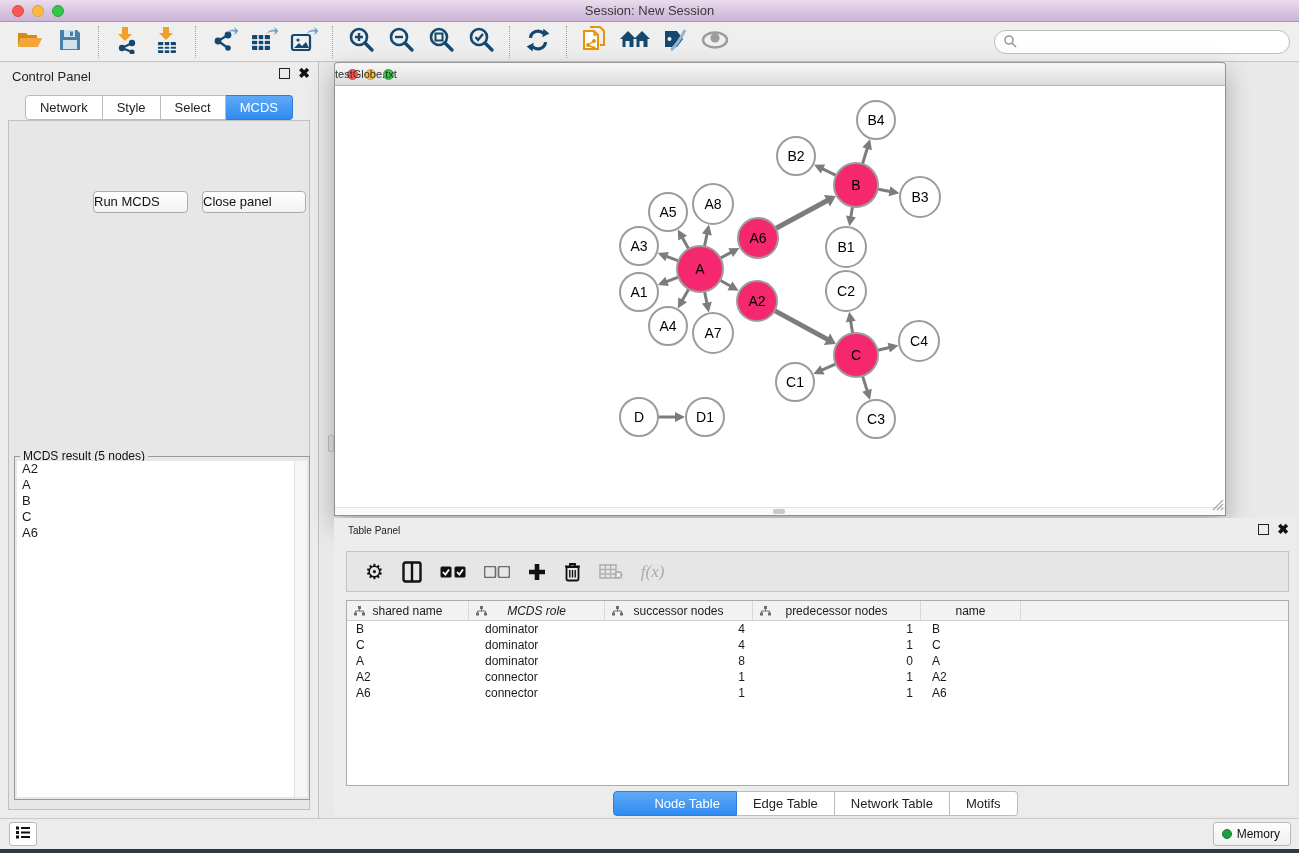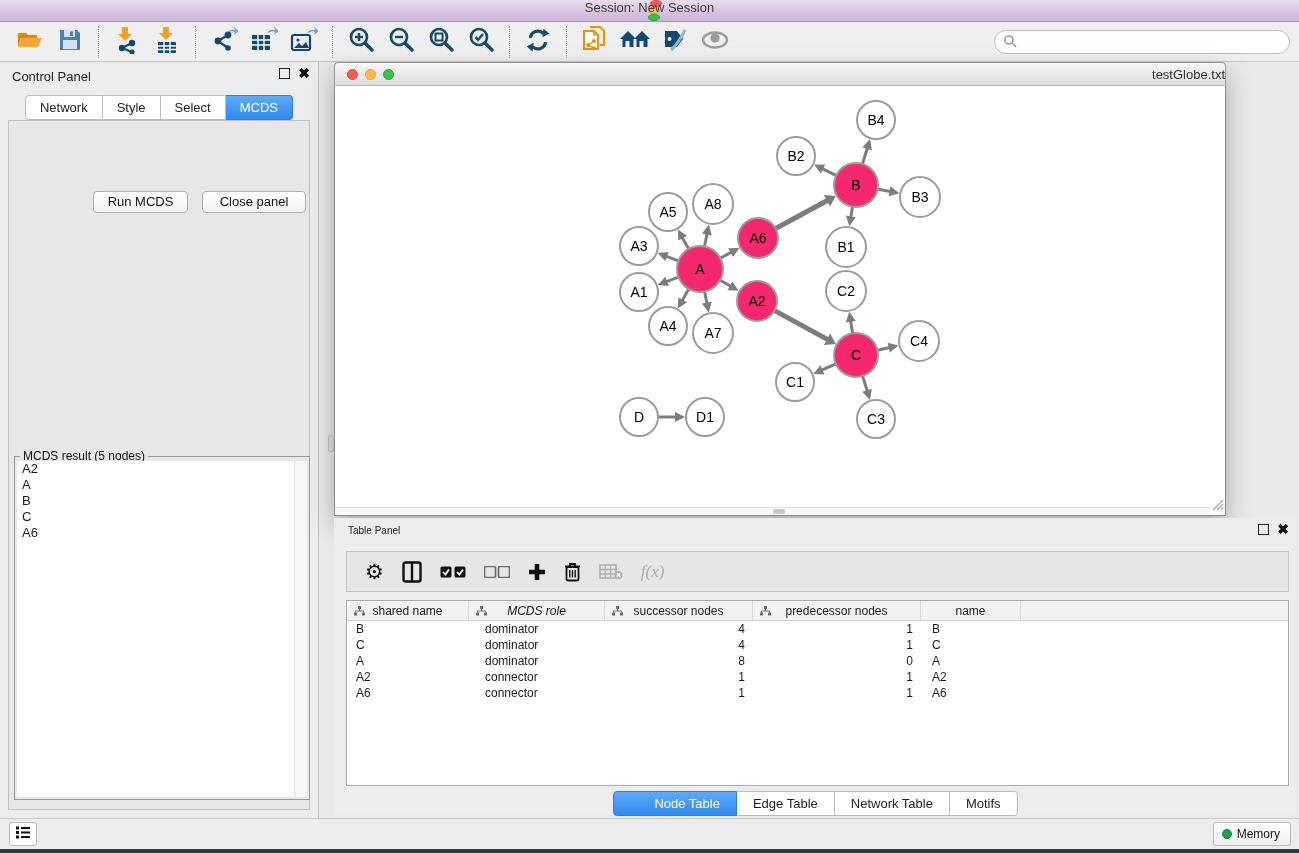--- a/index.html
+++ b/index.html
@@ -2,21 +2,21 @@
 <html><head>
 <meta charset="utf-8">
 <style>
   * { margin:0; padding:0; box-sizing:border-box; }
   html,body { width:1299px; height:853px; overflow:hidden; }
   body { font-family:"Liberation Sans", sans-serif; font-size:13px; color:#1a1a1a; background:#ECECEC; position:relative; }
 
   
   .titlebar { position:absolute; left:0; top:0; width:1299px; height:22px;
     background:linear-gradient(#E9DDEC, #D6C2DE 60%, #CBB4D6); border-bottom:1px solid #A796B2;
-    display:flex; align-items:center;flex-direction:column; }
+    display:flex; align-items:center; }
   .tl { width:12px; height:12px; border-radius:50%; margin-left:8px; }
   .tl.red { background:#FC5753; border:1px solid #DF4744; margin-left:12px; }
   .tl.yellow { background:#FDBC40; border:1px solid #DE9F34; }
   .tl.green { background:#33C748; border:1px solid #27A73A; }
   .titlebar .title { position:absolute; left:0; right:0; text-align:center; font-size:13px; color:#3a3a3a; }
 
   
   .toolbar { position:absolute; left:0; top:22px; width:1299px; height:40px; background:#EFEFEF;
     border-bottom:1px solid #C6C6C6; display:flex; align-items:center; padding-left:10px; }
   .tb-btn { width:40px; height:36px; display:flex; align-items:center; justify-content:center; cursor:default; }
@@ -42,40 +42,40 @@
   .cp-tab.active { background:linear-gradient(#5FAAF7,#2F8BEF); border-color:#2F7FD6; color:#fff; }
   .cp-body { position:absolute; top:58px; left:8px; right:8px; bottom:8px; background:#E7E7E7; border:1px solid #C0C0C0; }
   .opt-label { position:absolute; top:72px; left:0; right:0; text-align:center; font-size:13px; color:#111; }
   .criterion-select { position:absolute; top:94px; left:43px; width:312px; height:23px; background:#fff;
     border:1px solid #B3B3B3; border-radius:4px; display:flex; align-items:center; }
   .criterion-select .sel-text { flex:1; padding-left:8px; font-size:13px; white-space:nowrap; }
   .sel-spinner { width:19px; height:21px; background:linear-gradient(#6CB2F8,#2F8BEF); border-radius:0 3px 3px 0;
     display:flex; flex-direction:column; align-items:center; justify-content:center; color:#fff; }
   .sel-spinner svg { display:block; }
   .cp-button { position:absolute; top:129px; height:22px; background:linear-gradient(#FFFFFF,#F2F2F2);
-    border:1px solid #ADADAD; border-radius:4px; font-size:13px; text-align:center; line-height:20px; color:#111; }
+    border:1px solid #ADADAD; border-radius:4px; font-size:13px; text-align:left; line-height:20px; color:#111; }
   .run-btn { left:93px; width:95px; }
   .closep-btn { left:202px; width:104px; }
   .result-box { position:absolute; left:14px; right:8px; top:394px; height:344px; border:1px solid #9A9A9A; background:#E7E7E7; }
   .result-legend { position:absolute; top:-8px; left:5px; background:#E7E7E7; padding:0 3px; font-size:12px; color:#111; }
   .result-list { position:absolute; left:2px; right:15px; top:4px; bottom:2px; background:#fff; overflow:hidden; }
   .result-scroll { position:absolute; right:2px; top:4px; bottom:2px; width:13px; background:#F6F6F6; border-left:1px solid #E2E2E2; }
   .result-item { font-size:13px; line-height:16px; padding-left:5px; }
 
   
   .workspace { position:relative; flex:1; background:#E9E9E9; }
 
   
   .net-window { position:absolute; left:15px; top:0; width:892px; height:454px;
     box-shadow:0 10px 24px rgba(0,0,0,.28); }
   .net-titlebar { height:24px; background:linear-gradient(#F7F7F7,#DCDCDC); border:1px solid #979797;
     border-bottom:1px solid #B5B5B5; border-radius:4px 4px 0 0; display:flex; align-items:center; position:relative; }
   .net-titlebar .tl { width:11px; height:11px; margin-left:7px; }
   .net-titlebar .tl.red { margin-left:12px; }
-  .net-title { position:absolute; left:0; right:0; text-align:right; font-size:13px; color:#333; }
+  .net-title { position:absolute; left:0; right:0; text-align:left; font-size:11px; color:#333; }
   .net-content { position:relative; height:430px; background:#fff; border:1px solid #8E8E8E; border-top:none; }
   .net-vscroll { position:absolute; left:-7px; top:0; bottom:0; width:7px; }
   .net-vscroll .thumb { position:absolute; left:0; top:349px; width:6px; height:17px; background:#C8C8C8; border:1px solid #AFAFAF; border-radius:2px; }
   .net-hscroll { position:absolute; left:0; right:0; bottom:0; height:8px; background:#FAFAFA; border-top:1px solid #E3E3E3; }
   .net-hscroll .thumb { position:absolute; left:438px; top:1px; width:12px; height:5px; background:#C9C9C9; border-radius:2px; }
   .resize-grip { position:absolute; right:1px; bottom:1px; }
 
   
   .table-panel { position:absolute; left:15px; top:456px; right:2px; height:297px; background:#ECECEC; }
   .tp-header { position:relative; height:28px; }

